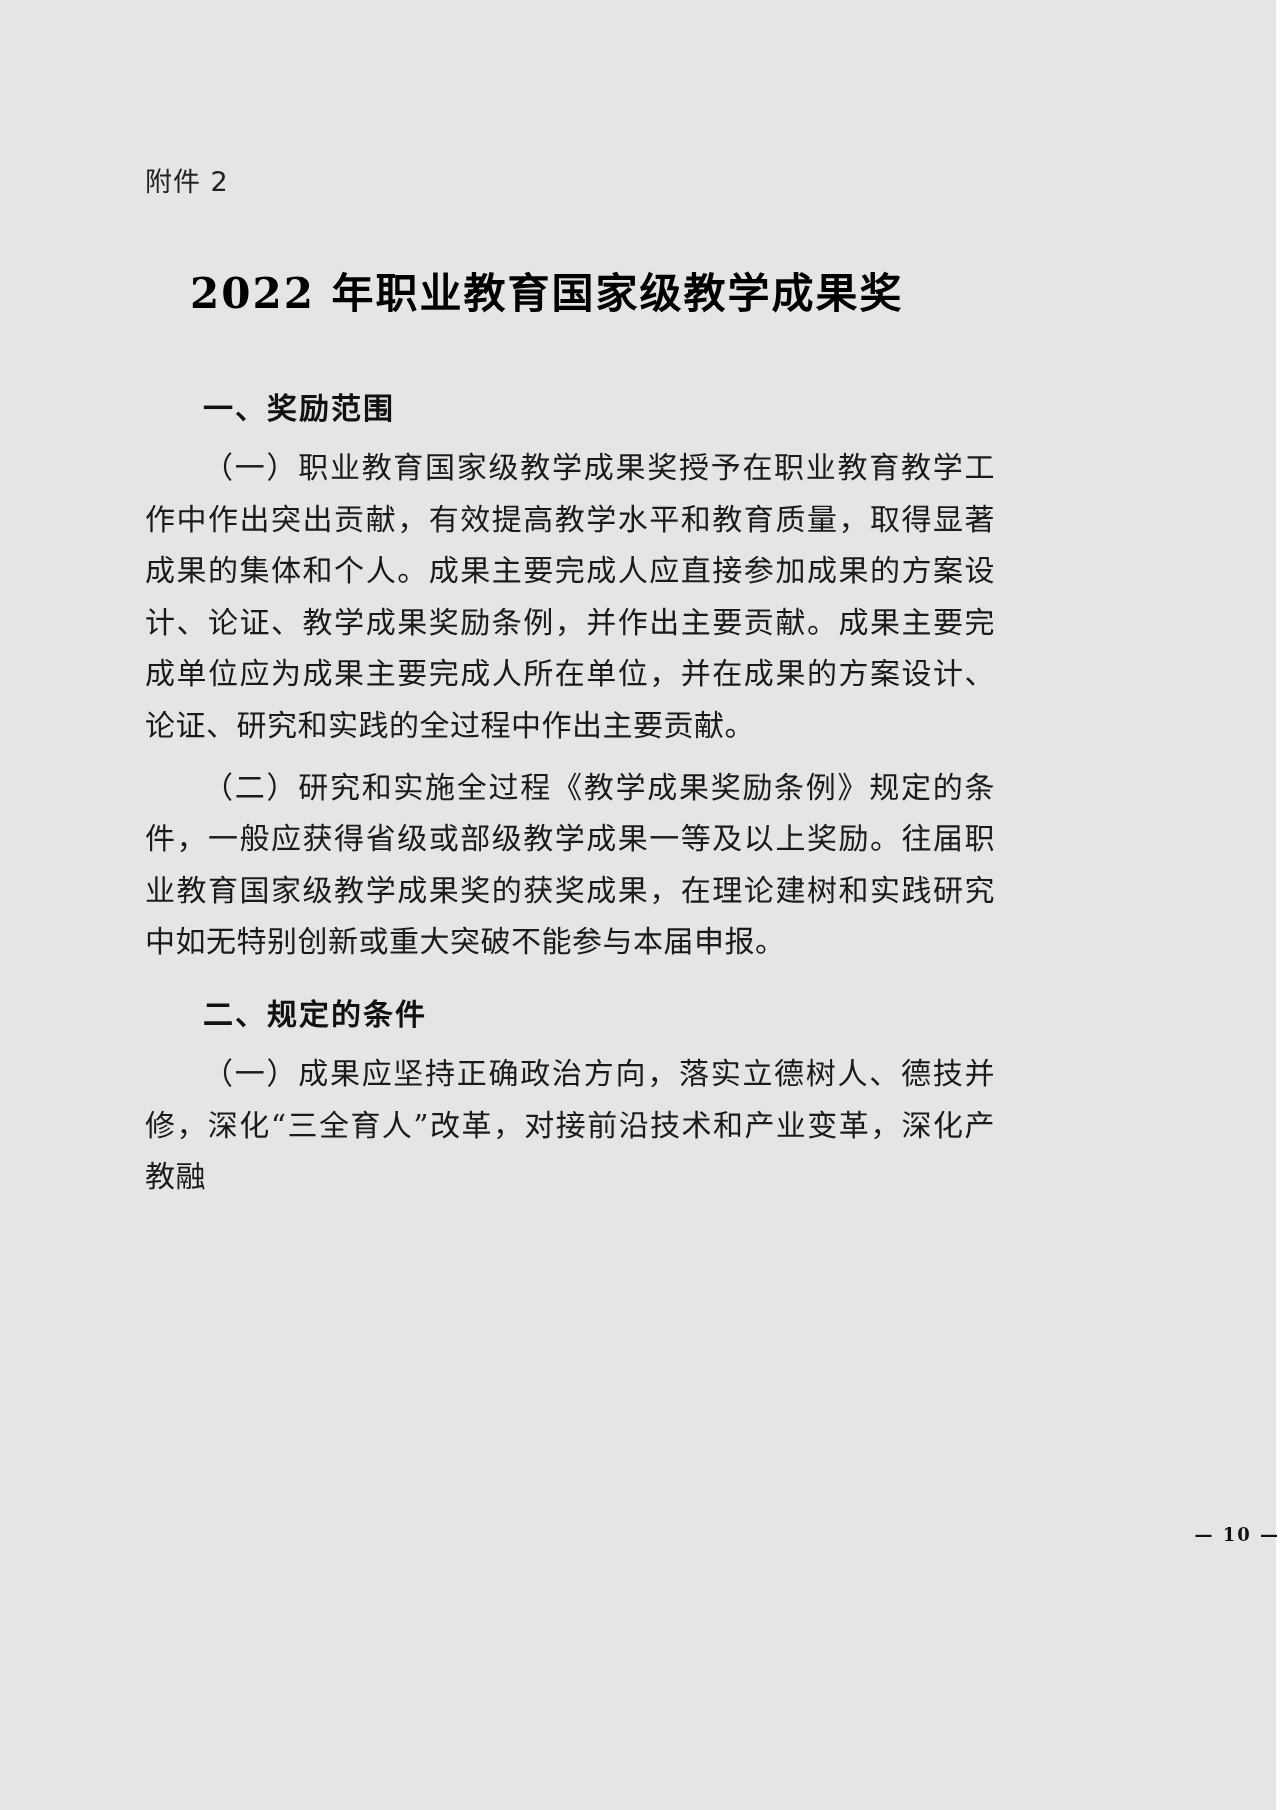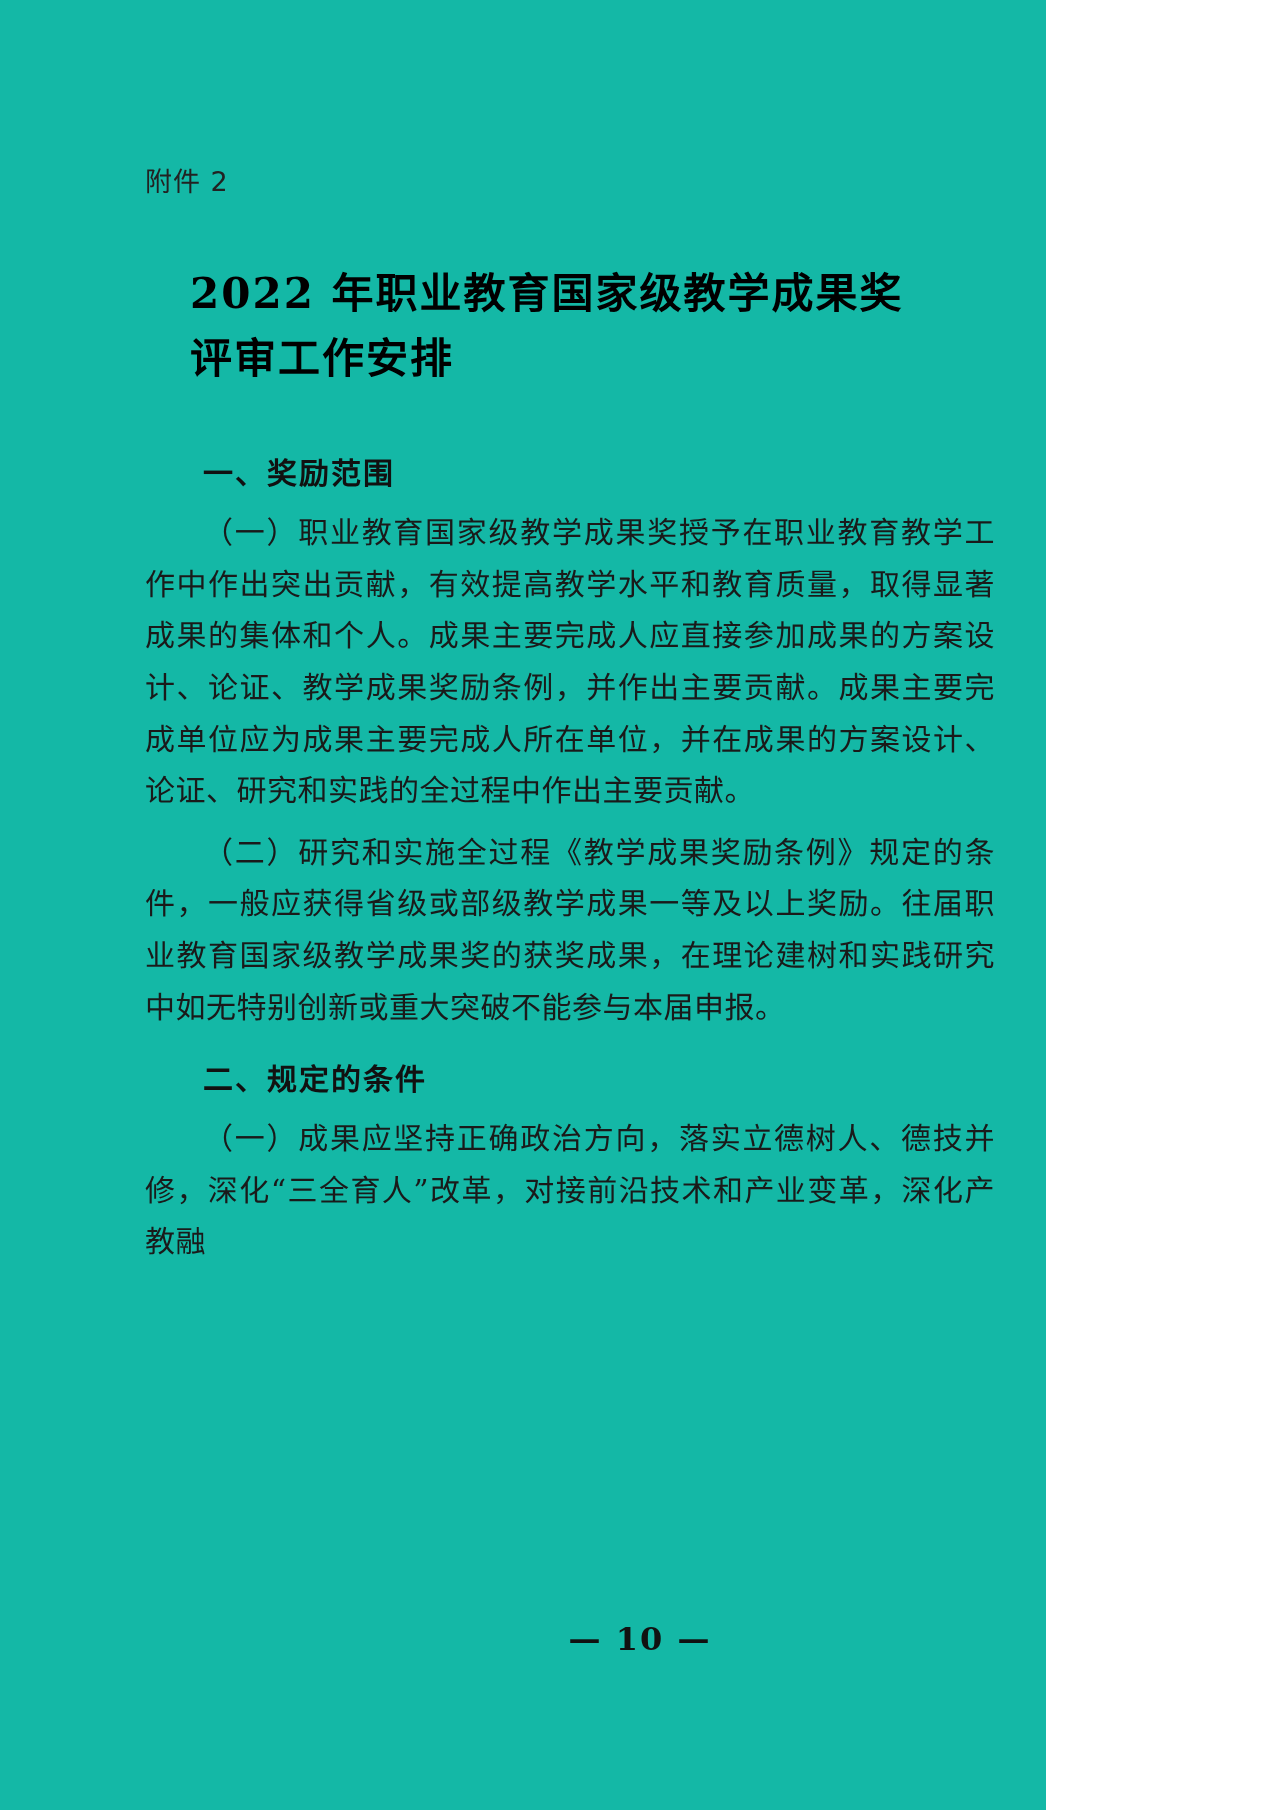--- a/index.html
+++ b/index.html
@@ -12,23 +12,23 @@
     height: 1810px;
     position: relative;
     font-family: "DejaVu Serif", "Liberation Serif", serif;
     color: #1a1a1a;
     overflow: hidden;
   }
   .page {
     position: absolute;
     left: 0;
     top: 0;
-    width: 1046px;
+    width: 1276px;
     height: 1810px;
-    background: #14b8a6;
+    background: #e5e5e5;
   }
   .content {
     position: absolute;
     left: 145px;
     top: 160px;
     width: 850px;
   }
 
   .attachment-label {
     font-family: "DejaVu Sans", "Liberation Sans", sans-serif;
@@ -75,42 +75,41 @@
     letter-spacing: 0.5px;
   }
 
   .block-gap {
     height: 12px;
   }
 
   .page-number {
     position: absolute;
     left: 0;
-    top: 1620px;
+    top: 1524px;
     width: 1280px;
-    text-align: center;
+    text-align: right;
     font-family: "DejaVu Serif", "Liberation Serif", serif;
     font-weight: bold;
-    font-size: 32px;
+    font-size: 18px;
     color: #111;
     letter-spacing: 2px;
   }
 </style>
 </head>
 <body>
 
 <div class="page">
 
   <div class="content">
 
     <div class="attachment-label">附件 2</div>
 
     <h1 class="doc-title">
       <span class="line1">2022 年职业教育国家级教学成果奖</span>
-      <span class="line2">评审工作安排</span>
     </h1>
 
     <div>
       <div class="section-heading">一、奖励范围</div>
       <p class="para">（一）职业教育国家级教学成果奖授予在职业教育教学工作中作出突出贡献，有效提高教学水平和教育质量，取得显著成果的集体和个人。成果主要完成人应直接参加成果的方案设计、论证、教学成果奖励条例，并作出主要贡献。成果主要完成单位应为成果主要完成人所在单位，并在成果的方案设计、论证、研究和实践的全过程中作出主要贡献。</p>
       <p class="para">（二）研究和实施全过程《教学成果奖励条例》规定的条件，一般应获得省级或部级教学成果一等及以上奖励。往届职业教育国家级教学成果奖的获奖成果，在理论建树和实践研究中如无特别创新或重大突破不能参与本届申报。</p>
     </div>
 
     <div class="block-gap"></div>
 

